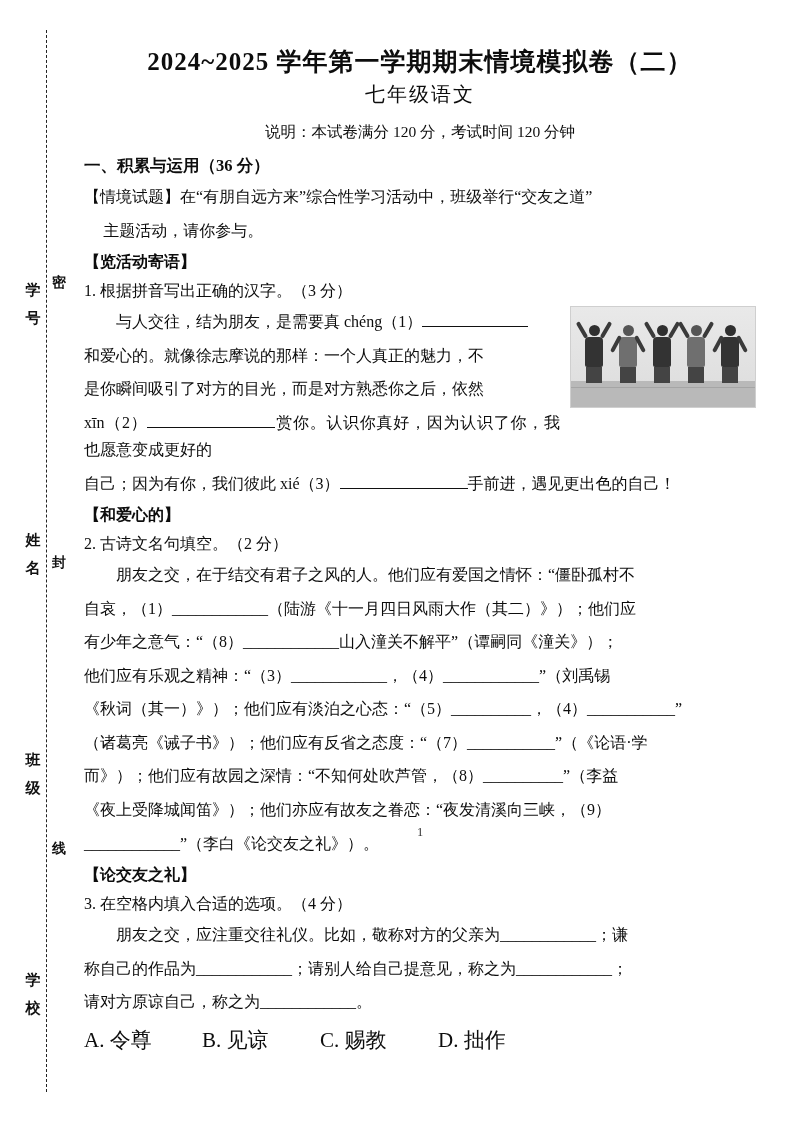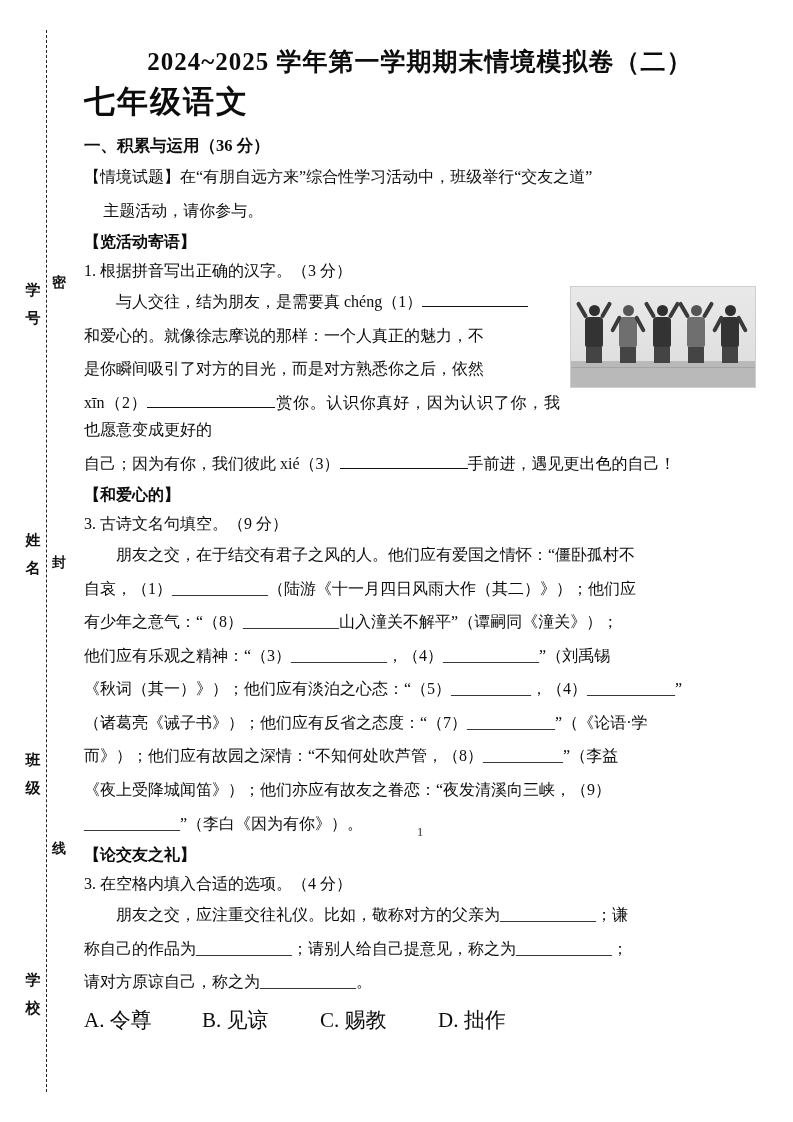--- a/index.html
+++ b/index.html
@@ -74,22 +74,23 @@
 
   .doc-title {
     margin: 46px 0 0 0;
     text-align: center;
     font-size: 25px;
     font-weight: bold;
     letter-spacing: 1px;
     line-height: 1.25;
   }
   .doc-subtitle {
-    font-size: 31px;
-    font-weight: bold;
+    text-align: center;
+    font-size: 20px;
+    font-weight: normal;
     margin-top: 4px;
     letter-spacing: 2px;
   }
   .instruction {
     text-align: center;
     font-size: 15.5px;
     margin-top: 14px;
   }
   .section-head {
     font-size: 16.5px;
@@ -217,20 +218,21 @@
   <div class="vert-label l4">学 校</div>
   <div class="seal-char s1">密</div>
   <div class="seal-char s2">封</div>
   <div class="seal-char s3">线</div>
 </div>
 
 <div class="page">
 
   <div class="doc-title">2024~2025 学年第一学期期末情境模拟卷（二）</div>
   <div class="doc-subtitle">七年级语文</div>
+  <div class="instruction">说明：本试卷满分 120 分，考试时间 120 分钟</div>
 
   <div class="section-head">一、积累与运用（36 分）</div>
 
   <div class="para bold">【情境试题】在“有朋自远方来”综合性学习活动中，班级举行“交友之道”</div>
   <div class="para bold hang">主题活动，请你参与。</div>
 
   <div class="bracket-head">【览活动寄语】</div>
   <div class="q-line">1. 根据拼音写出正确的汉字。（3 分）</div>
 
   <div class="figure">
@@ -272,31 +274,31 @@
     </div>
   </div>
 
   <div class="para indent"><span>与人交往，结为朋友，是需要真 chéng（1）</span><span class="blank b-md"></span></div>
   <div class="para">和爱心的。就像徐志摩说的那样：一个人真正的魅力，不</div>
   <div class="para">是你瞬间吸引了对方的目光，而是对方熟悉你之后，依然</div>
   <div class="para"><span>xīn（2）</span><span class="blank b-lg"></span><span>赏你。认识你真好，因为认识了你，我也愿意变成更好的</span></div>
   <div class="para"><span>自己；因为有你，我们彼此 xié（3）</span><span class="blank b-lg"></span><span>手前进，遇见更出色的自己！</span></div>
 
   <div class="bracket-head">【和爱心的】</div>
-  <div class="q-line">3. 古诗文名句填空。（9 分）</div>
+  <div class="q-line">2. 古诗文名句填空。（2 分）</div>
 
   <div class="para indent">朋友之交，在于结交有君子之风的人。他们应有爱国之情怀：“僵卧孤村不</div>
   <div class="para">自哀，（1）____________（陆游《十一月四日风雨大作（其二）》）；他们应</div>
   <div class="para">有少年之意气：“（8）____________山入潼关不解平”（谭嗣同《潼关》）；</div>
   <div class="para">他们应有乐观之精神：“（3）____________，（4）____________”（刘禹锡</div>
   <div class="para">《秋词（其一）》）；他们应有淡泊之心态：“（5）__________，（4）___________”</div>
   <div class="para">（诸葛亮《诫子书》）；他们应有反省之态度：“（7）___________”（《论语·学</div>
   <div class="para">而》）；他们应有故园之深情：“不知何处吹芦管，（8）__________”（李益</div>
   <div class="para">《夜上受降城闻笛》）；他们亦应有故友之眷恋：“夜发清溪向三峡，（9）</div>
-  <div class="para">____________”（李白《因为有你》）。</div>
+  <div class="para">____________”（李白《论交友之礼》）。</div>
 
   <div class="bracket-head">【论交友之礼】</div>
   <div class="q-line">3. 在空格内填入合适的选项。（4 分）</div>
 
   <div class="para indent">朋友之交，应注重交往礼仪。比如，敬称对方的父亲为____________；谦</div>
   <div class="para">称自己的作品为____________；请别人给自己提意见，称之为____________；</div>
   <div class="para">请对方原谅自己，称之为____________。</div>
 
   <div class="options-row">
     <span class="opt">A. 令尊</span>

